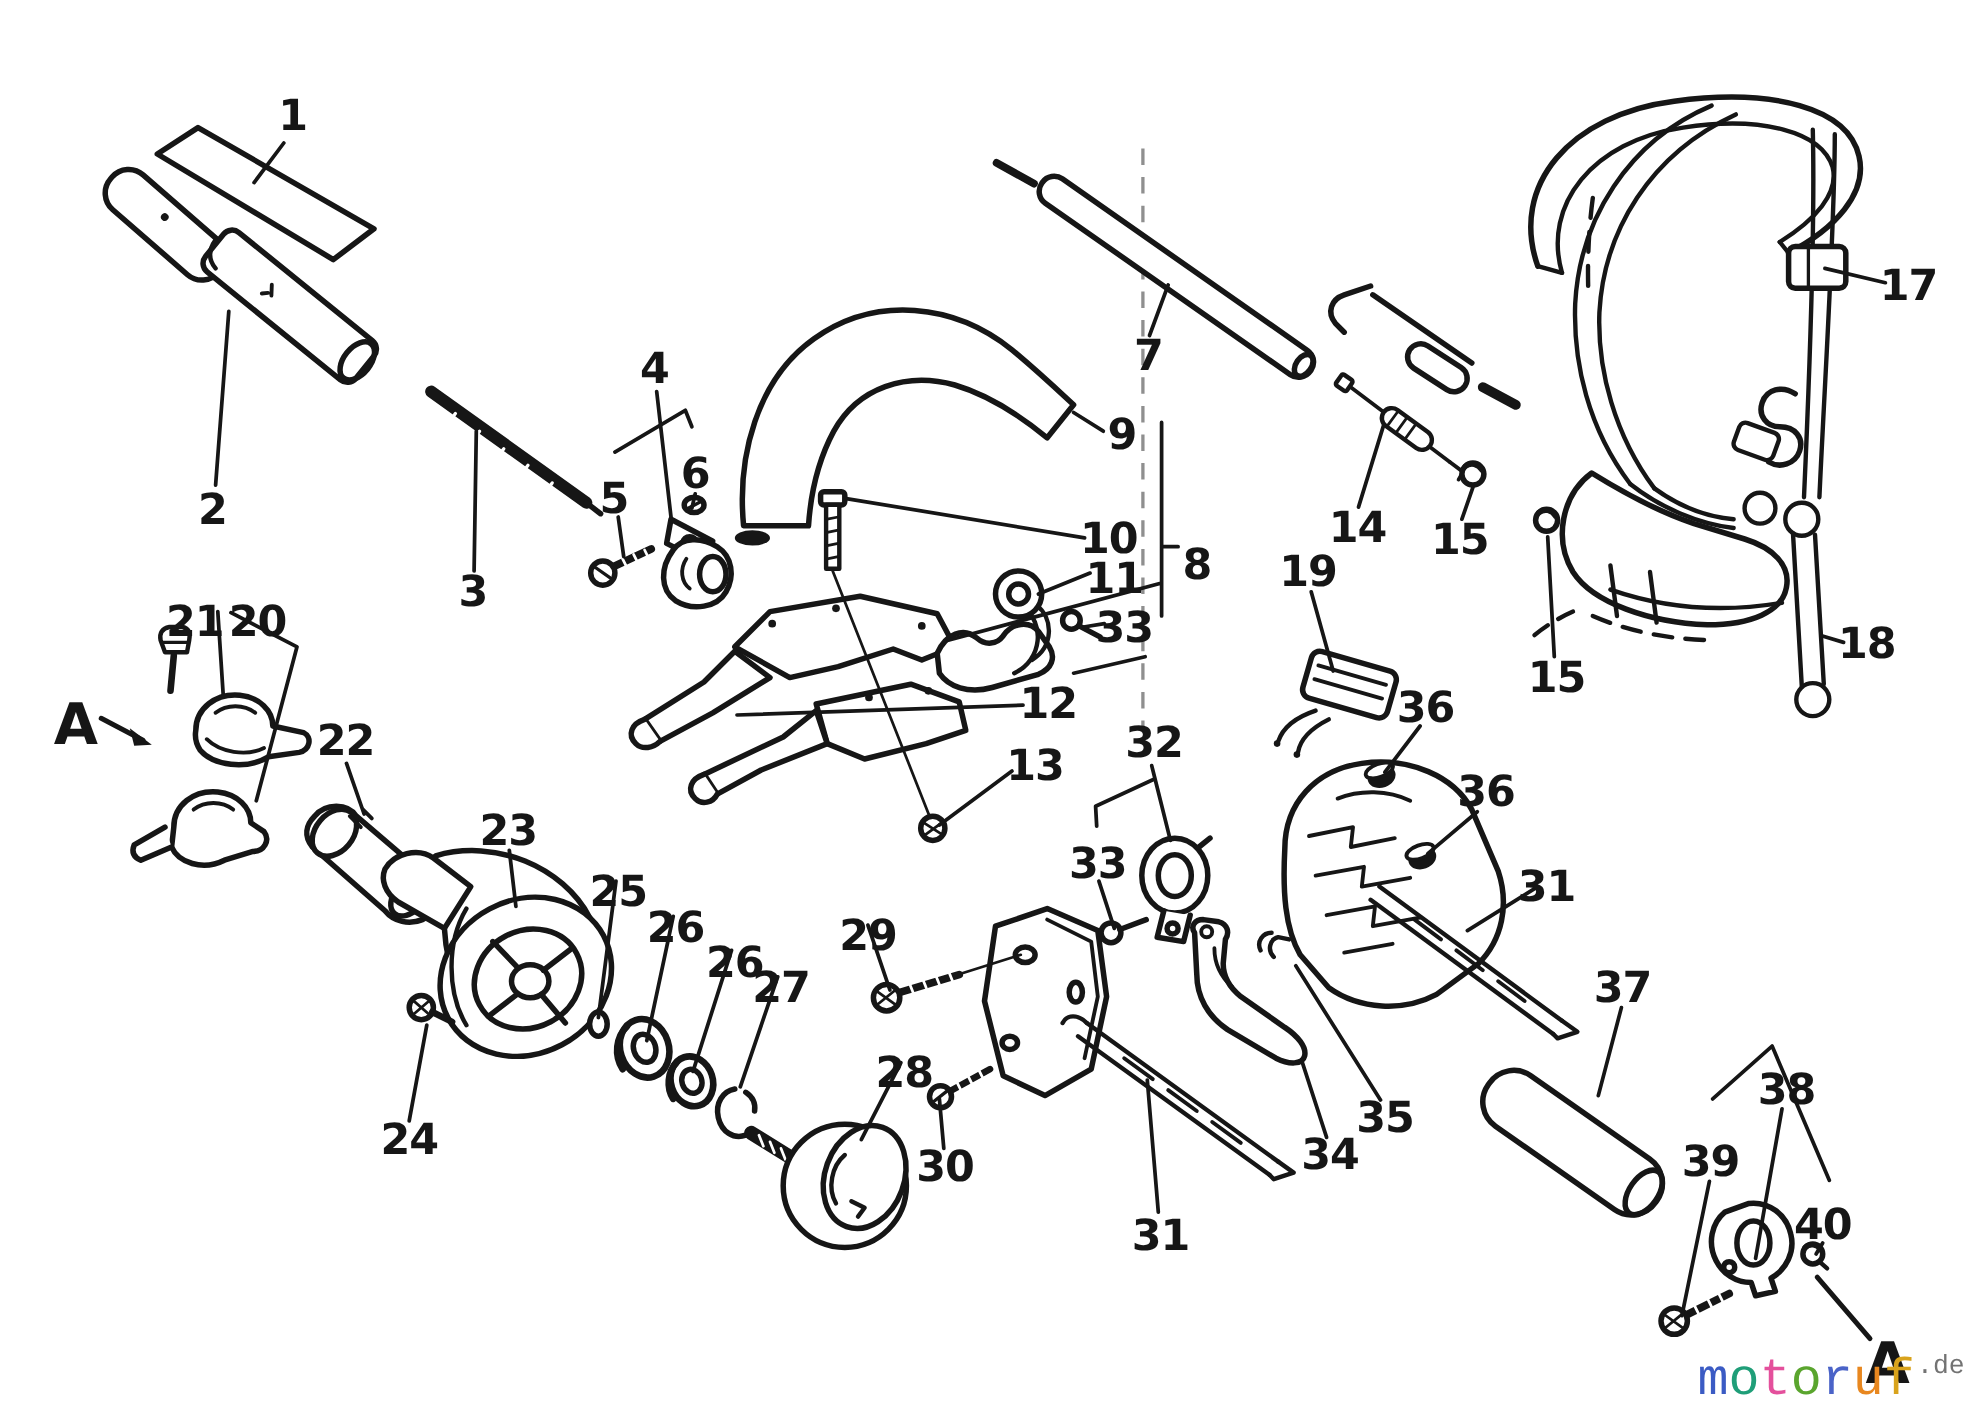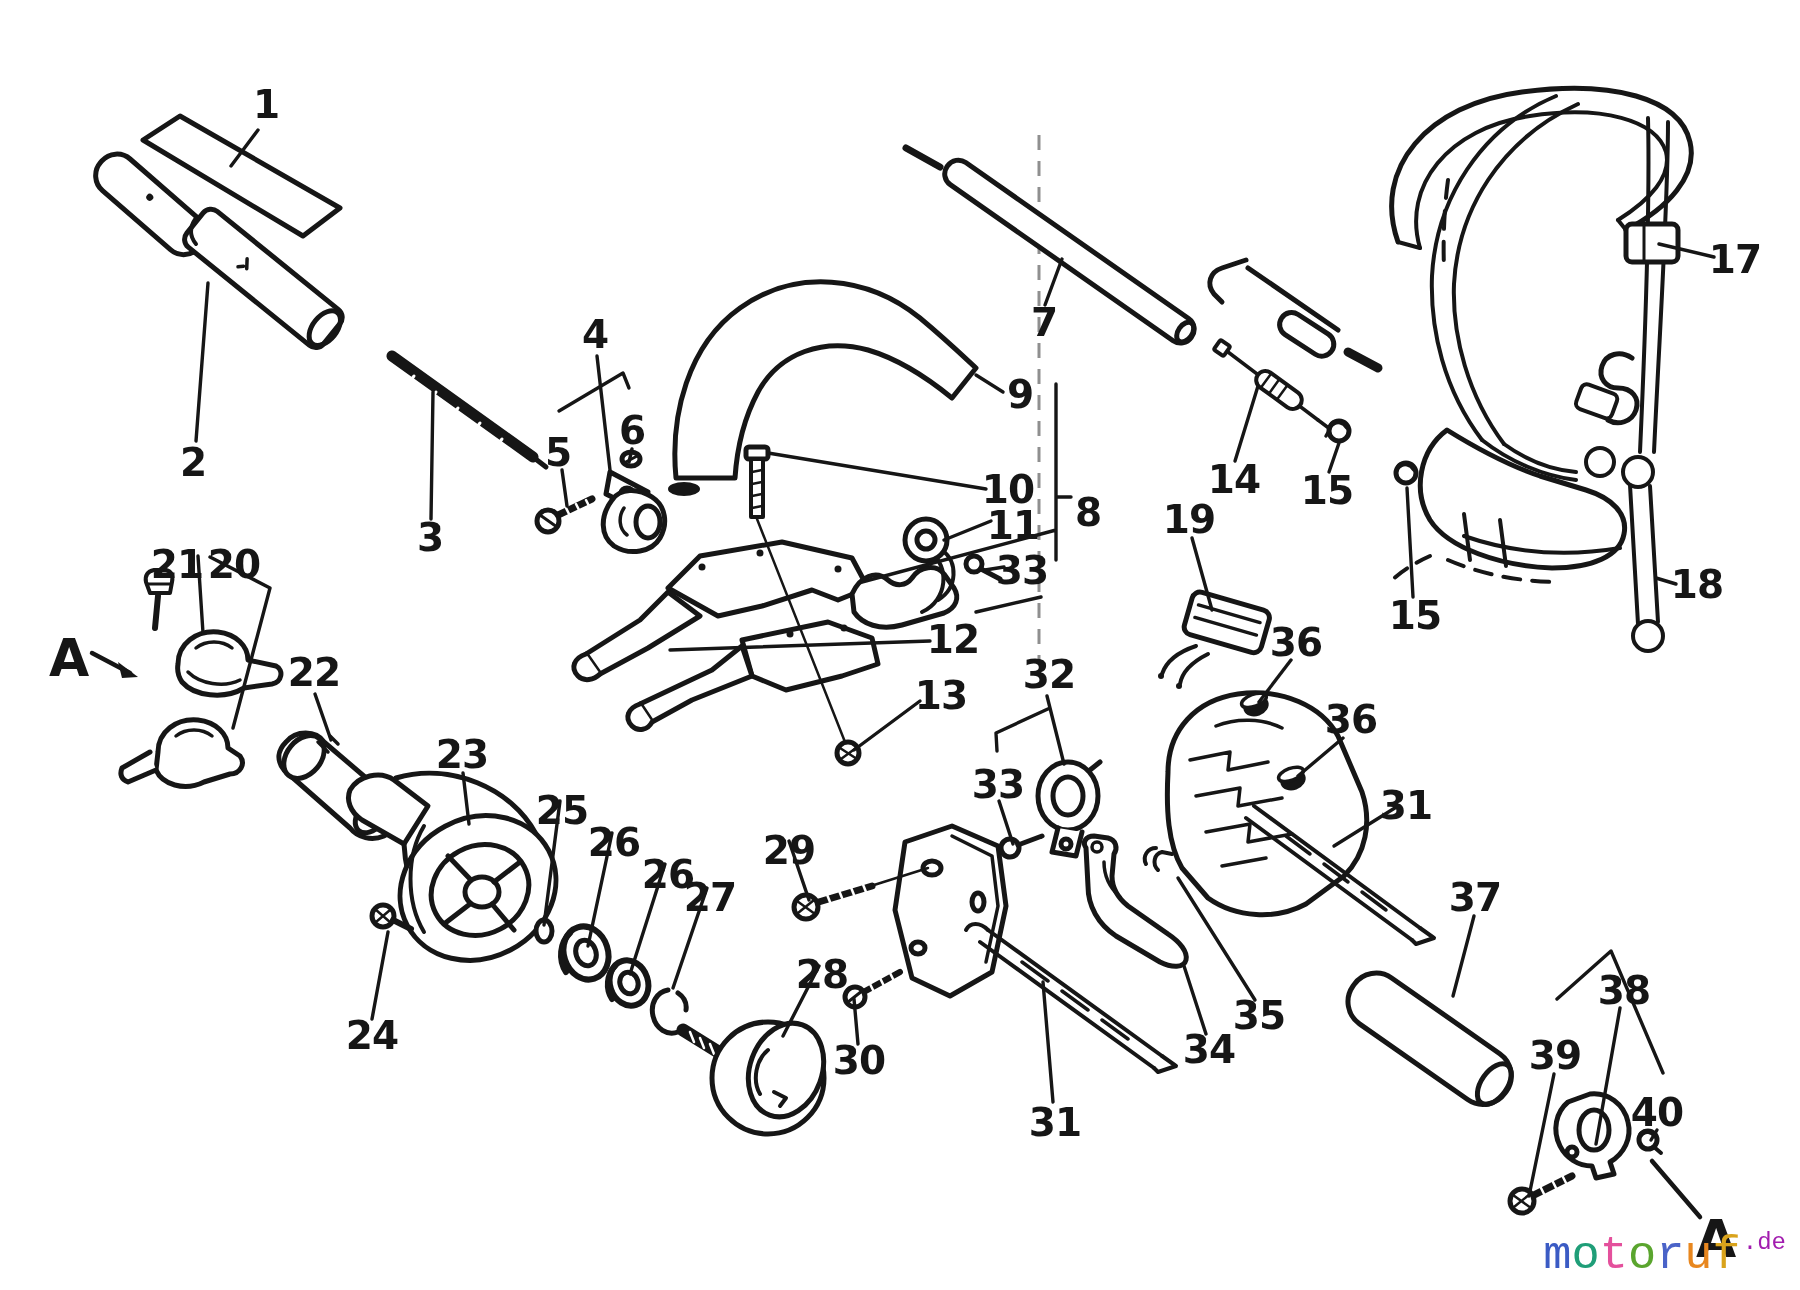--- a/index.html
+++ b/index.html
@@ -425,15 +425,15 @@
         <text x="1624" y="1004" class="part-label">38</text>
         <text x="1555" y="1069" class="part-label">39</text>
         <text x="1657" y="1126" class="part-label">40</text>
         <text x="69" y="676" class="view-label">A</text>
         <text x="1716" y="1257" class="view-label">A</text>
       </g>
 </svg>
 
   <div class="watermark">
     <span class="word" id="watermark-word"><span style="color: rgb(59, 91, 196);">m</span><span style="color: rgb(31, 158, 120);">o</span><span style="color: rgb(228, 80, 156);">t</span><span style="color: rgb(90, 165, 46);">o</span><span style="color: rgb(74, 99, 200);">r</span><span style="color: rgb(232, 135, 31);">u</span><span style="color: rgb(217, 163, 28);">f</span></span>
-    <span class="suffix" id="watermark-suffix" style="color: #a21caf;">.de</span>
+    <span class="suffix" id="watermark-suffix" style="color: #737373;">.de</span>
   </div>
 </div>
 
 </body></html>

